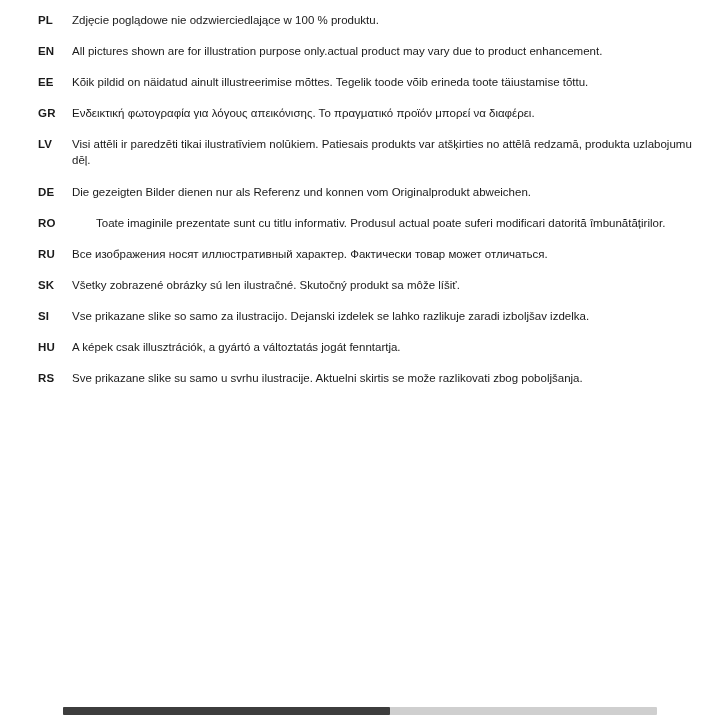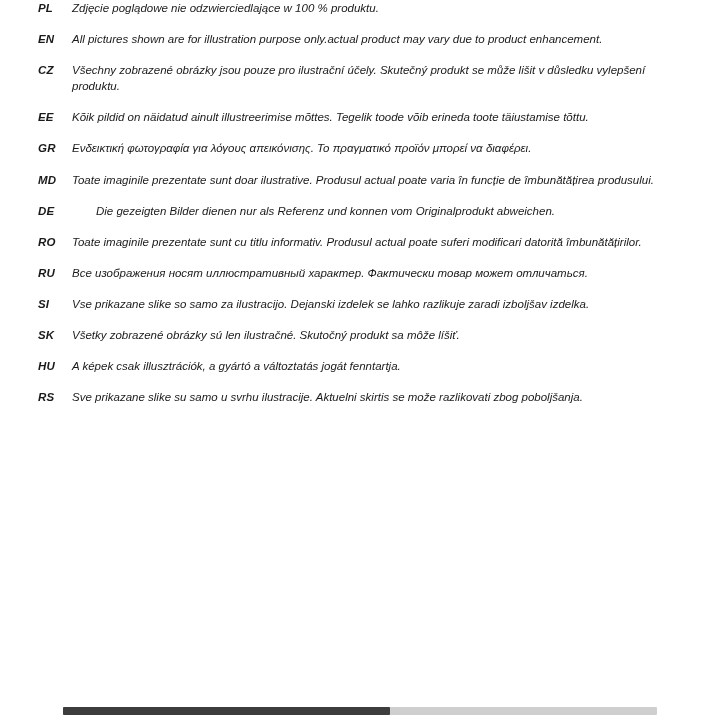--- a/index.html
+++ b/index.html
@@ -10,24 +10,23 @@
     width: 720px;
     height: 720px;
     background: #ffffff;
     font-family: "Liberation Sans", sans-serif;
     color: #1a1a1a;
     position: relative;
     overflow: hidden;
   }
   .rows {
     position: absolute;
-    top: 0;
+    top: 12px;
     left: 38px;
     right: 26px;
-    font-style: italic;
   }
   .row {
     display: flex;
     margin-bottom: 15px;
     font-size: 11.5px;
     line-height: 1.4;
   }
   
   .row:nth-child(7) {
     margin-top: 13px;
@@ -63,54 +62,50 @@
   <div class="rows">
       <div class="row">
         <span class="code">PL</span>
         <span class="txt">Zdjęcie poglądowe nie odzwierciedlające w 100 % produktu.</span>
       </div>
       <div class="row">
         <span class="code">EN</span>
         <span class="txt">All pictures shown are for illustration purpose only.actual product may vary due to product enhancement.</span>
       </div>
       <div class="row">
-        <span class="code">CZ</span>
-        <span class="txt">Všechny zobrazené obrázky jsou pouze pro ilustrační účely. Skutečný produkt se může lišit v důsledku vylepšení produktu.</span>
-      </div>
-      <div class="row">
         <span class="code">EE</span>
         <span class="txt">Kõik pildid on näidatud ainult illustreerimise mõttes. Tegelik toode võib erineda toote täiustamise tõttu.</span>
       </div>
       <div class="row">
         <span class="code">GR</span>
         <span class="txt">Ενδεικτική φωτογραφία για λόγους απεικόνισης. Το πραγματικό προϊόν μπορεί να διαφέρει.</span>
       </div>
       <div class="row">
-        <span class="code">MD</span>
-        <span class="txt">Toate imaginile prezentate sunt doar ilustrative. Produsul actual poate varia în funcție de îmbunătățirea produsului.</span>
+        <span class="code">LV</span>
+        <span class="txt">Visi attēli ir paredzēti tikai ilustratīviem nolūkiem. Patiesais produkts var atšķirties no attēlā redzamā, produkta uzlabojumu dēļ.</span>
       </div>
       <div class="row">
         <span class="code">DE</span>
         <span class="txt">Die gezeigten Bilder dienen nur als Referenz und konnen vom Originalprodukt abweichen.</span>
       </div>
       <div class="row">
         <span class="code">RO</span>
         <span class="txt">Toate imaginile prezentate sunt cu titlu informativ. Produsul actual poate suferi modificari datorită îmbunătățirilor.</span>
       </div>
       <div class="row">
         <span class="code">RU</span>
         <span class="txt">Все изображения носят иллюстративный характер. Фактически товар может отличаться.</span>
       </div>
       <div class="row">
+        <span class="code">SK</span>
+        <span class="txt">Všetky zobrazené obrázky sú len ilustračné. Skutočný produkt sa môže líšiť.</span>
+      </div>
+      <div class="row">
         <span class="code">SI</span>
         <span class="txt">Vse prikazane slike so samo za ilustracijo. Dejanski izdelek se lahko razlikuje zaradi izboljšav izdelka.</span>
-      </div>
-      <div class="row">
-        <span class="code">SK</span>
-        <span class="txt">Všetky zobrazené obrázky sú len ilustračné. Skutočný produkt sa môže líšiť.</span>
       </div>
       <div class="row">
         <span class="code">HU</span>
         <span class="txt">A képek csak illusztrációk, a gyártó a változtatás jogát fenntartja.</span>
       </div>
       <div class="row">
         <span class="code">RS</span>
         <span class="txt">Sve prikazane slike su samo u svrhu ilustracije. Aktuelni skirtis se može razlikovati zbog poboljšanja.</span>
       </div>
     </div>

